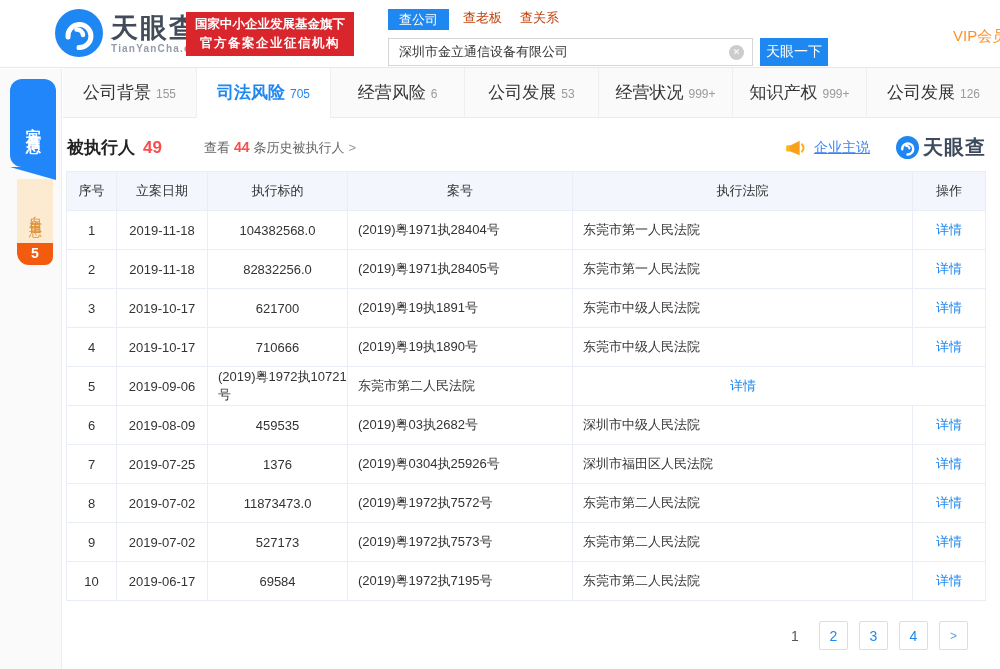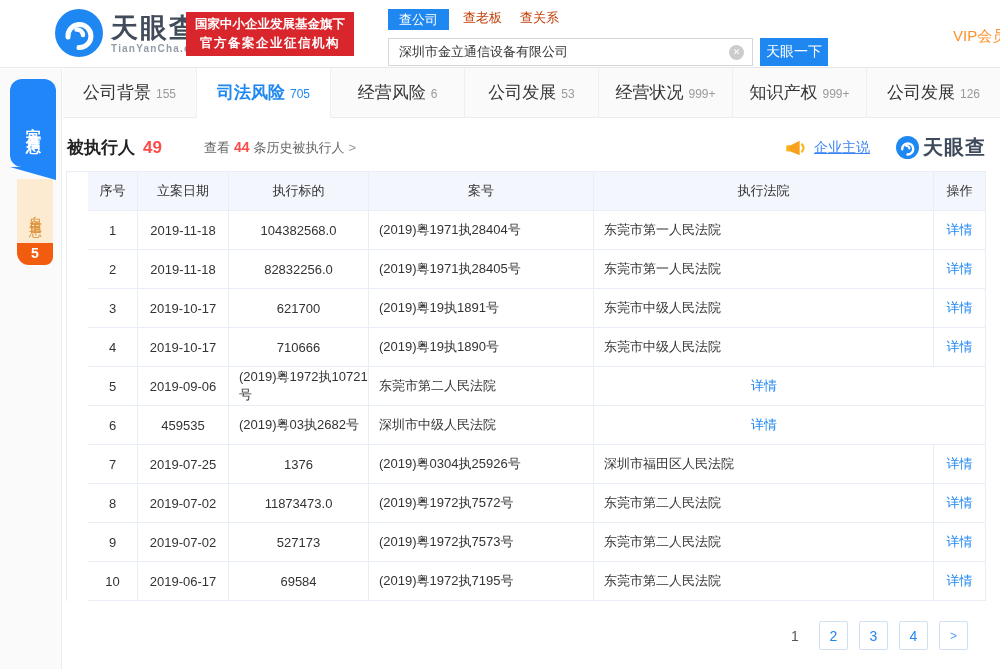--- a/index.html
+++ b/index.html
@@ -67,21 +67,21 @@
   .history-link { margin-left:42px; font-size:13px; color:#666; cursor:pointer; }
   .history-link .hc { color:#fb4b4b; font-weight:bold; font-size:14px; margin:0 4px; }
   .history-link .arrow { color:#999; margin-left:4px; }
   .head-spacer { flex:1; }
   .owner-say { display:flex; align-items:flex-end; color:#3b82f6; font-size:14px; cursor:pointer; }
   .owner-say .txt { text-decoration:underline; margin-left:6px; }
   .mini-logo { display:flex; align-items:center; margin-left:26px; }
   .mini-logo .mname { font-size:20px; font-weight:bold; color:#3d4a5c; margin-left:4px; letter-spacing:1px; }
 
   
-  .table { width:920px; margin-left:3px; border:1px solid #e9eef6; border-bottom:none;padding-left:21px; }
+  .table { width:920px; margin-left:3px; border:1px solid #e9eef6; border-bottom:none; }
   .trow { display:grid; grid-template-columns:50px 91px 140px 225px 340px 1fr;
     border-bottom:1px solid #e9eef6; height:39px; }
   .tcell { display:flex; align-items:center; justify-content:center; font-size:13px; color:#333;
     border-right:1px solid #e9eef6; overflow:hidden; }
   .tcell:last-child { border-right:none; }
   .tcell.al { justify-content:flex-start; padding-left:10px; }
   .trow.thead { background:#f3f6fc; }
   .trow.thead .tcell { color:#333; }
   .detail-link { color:#1e87f0; cursor:pointer; }
 
@@ -253,20 +253,21 @@
         <div class="tcell">5</div>
         <div class="tcell">2019-09-06</div>
         <div class="tcell al">(2019)粤1972执10721号</div>
         <div class="tcell al">东莞市第二人民法院</div>
         <div class="tcell">
           <span class="detail-link">详情</span>
         </div>
       </div>
       <div class="trow">
         <div class="tcell">6</div>
+        <div class="tcell">2019-08-09</div>
         <div class="tcell">459535</div>
         <div class="tcell al">(2019)粤03执2682号</div>
         <div class="tcell al">深圳市中级人民法院</div>
         <div class="tcell">
           <span class="detail-link">详情</span>
         </div>
       </div>
       <div class="trow">
         <div class="tcell">7</div>
         <div class="tcell">2019-07-25</div>

